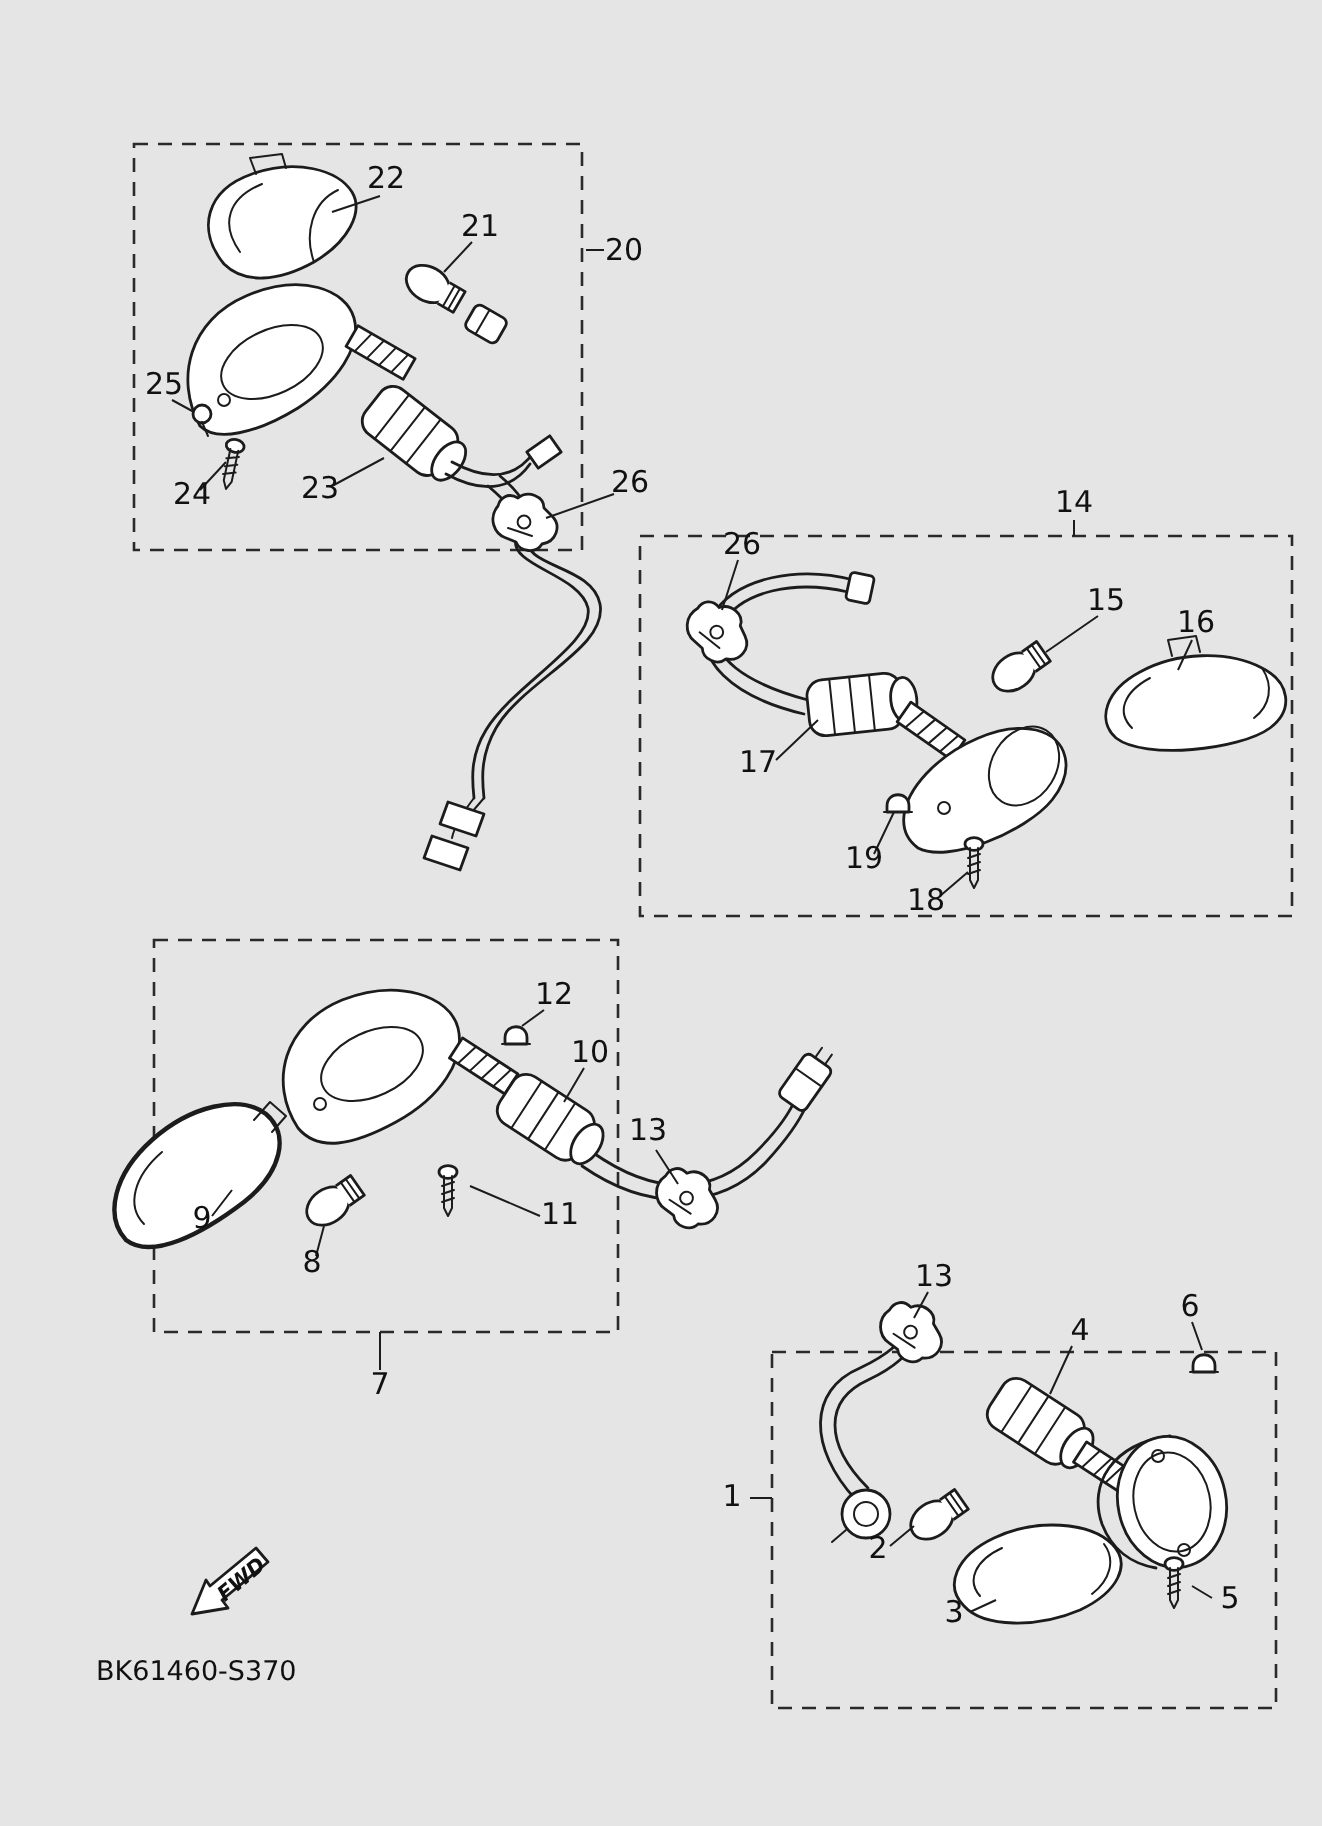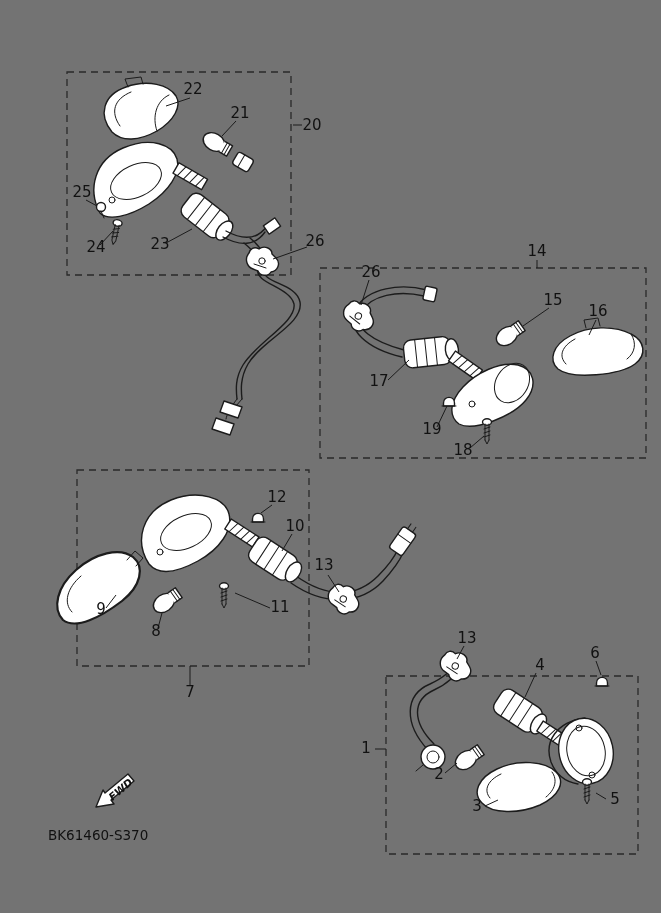--- a/index.html
+++ b/index.html
@@ -1,16 +1,16 @@
 <!DOCTYPE html>
 <html><head>
 <meta charset="utf-8">
 <style>
   html,body{margin:0;padding:0;background:#ffffff;}
-  #stage{position:relative;width:661px;height:913px;background:#737373;overflow:hidden;
+  #stage{position:relative;width:661px;height:913px;background:#e5e5e5;overflow:hidden;
          font-family:"DejaVu Sans", sans-serif;}
   svg{display:block;}
   .ln   {fill:none;stroke:#1c1c1c;stroke-width:1.4;stroke-linecap:round;stroke-linejoin:round;}
   .fill {fill:#ffffff;stroke:#1c1c1c;stroke-width:1.4;stroke-linejoin:round;}
   .thin {stroke-width:1;}
   .thick{stroke-width:2.2;}
   .dash {fill:none;stroke:#2a2a2a;stroke-width:1.3;stroke-dasharray:7 5;}
   .leader{fill:none;stroke:#1c1c1c;stroke-width:1;}
   .callout{font:15px "DejaVu Sans", sans-serif;fill:#111;text-anchor:middle;}
   .code{font:13.5px "DejaVu Sans", sans-serif;fill:#111;}

